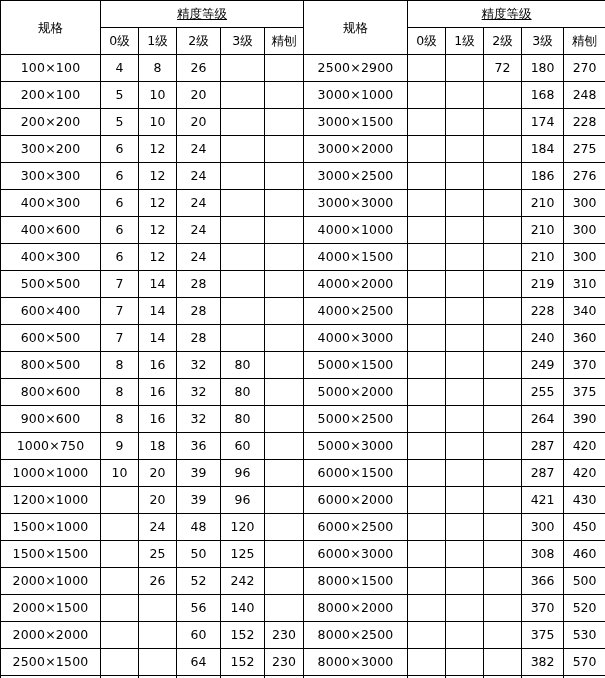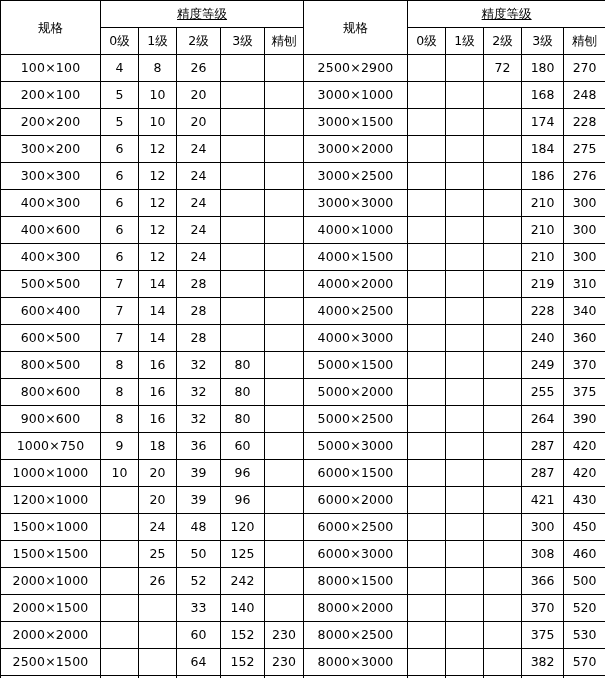--- a/index.html
+++ b/index.html
@@ -384,21 +384,21 @@
           <td class="num-cell"></td>
           <td class="num-cell"></td>
           <td class="num-cell"></td>
           <td class="num-cell">366</td>
           <td class="num-cell">500</td>
         </tr>
         <tr>
           <td class="size-cell">2000×1500</td>
           <td class="num-cell"></td>
           <td class="num-cell"></td>
-          <td class="num-cell">33</td>
+          <td class="num-cell">56</td>
           <td class="num-cell">140</td>
           <td class="num-cell"></td>
           <td class="size-cell">8000×2000</td>
           <td class="num-cell"></td>
           <td class="num-cell"></td>
           <td class="num-cell"></td>
           <td class="num-cell">370</td>
           <td class="num-cell">520</td>
         </tr>
         <tr>

